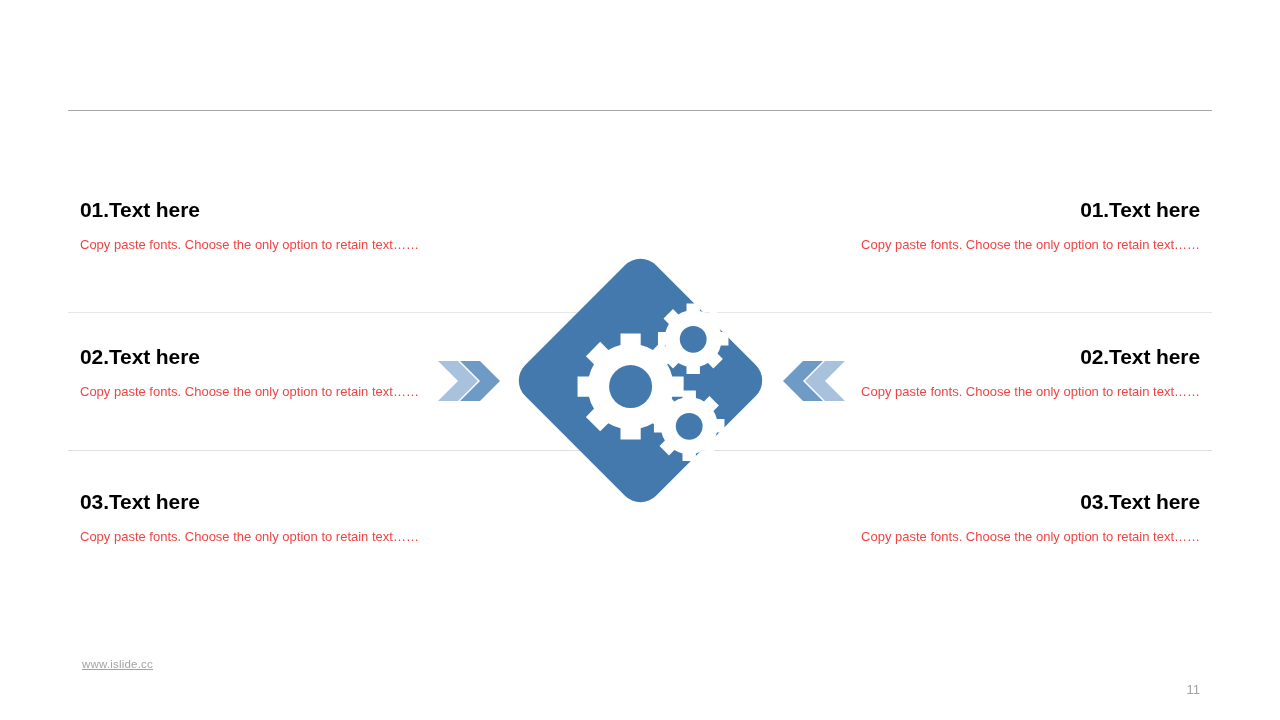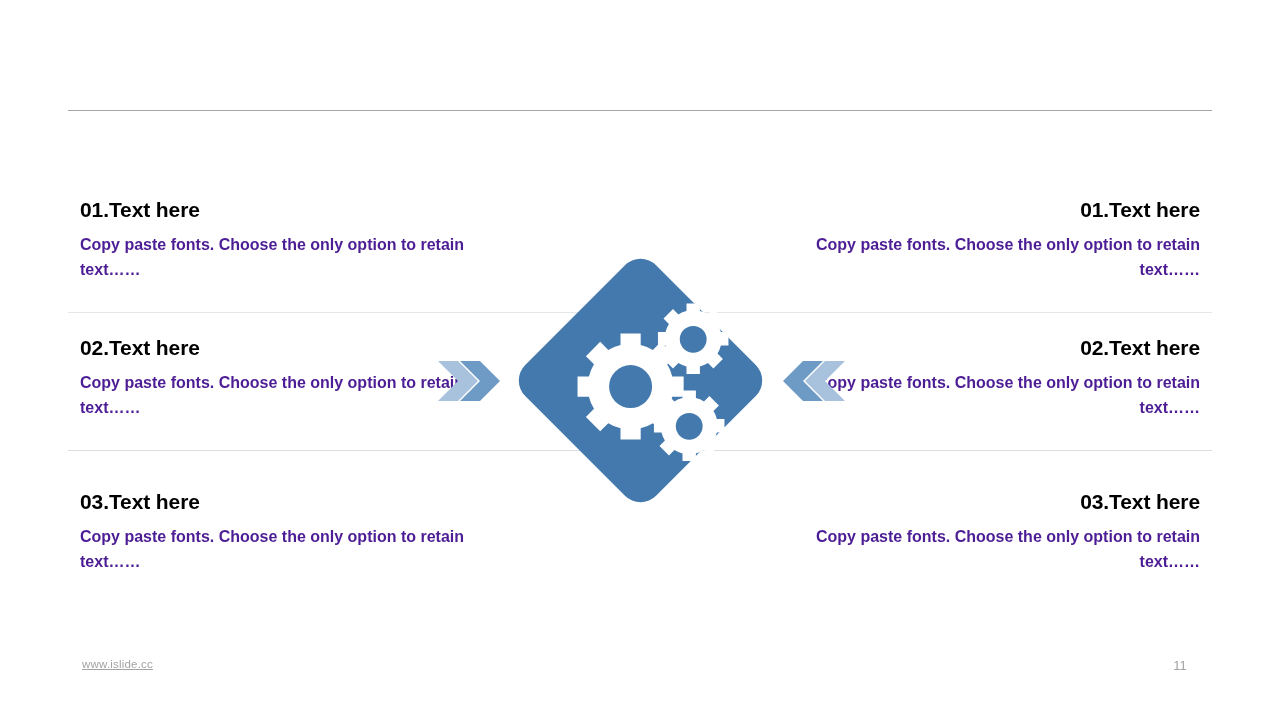--- a/index.html
+++ b/index.html
@@ -70,37 +70,36 @@
     pointer-events: auto;
   }
   .col.left  { left: 80px;  text-align: left;  }
   .col.right { left: 790px; text-align: right; }
 
   .item {
     position: absolute;
     width: 410px;
   }
   .item.r1 { top: 196px; }
-  .item.r2 { top: 334px; }
+  .item.r2 { top: 343px; }
   .item.r3 { top: 488px; }
 
   .item-title {
     font-size: 21px;
     font-weight: bold;
     color: #000000;
     line-height: 28px;
     margin: 0 0 8px 0;
     letter-spacing: -0.1px;
   }
   .item-body {
-    font-size: 16px;
-    color: #4c1d95;
+    font-size: 13px;
+    color: #ef4444;
     line-height: 25px;
     margin: 0;
-    font-weight: bold;
   }
 
   
   .diamond-wrap {
     position: absolute;
     left: 510px;
     top: 250px;
     width: 261px;
     height: 261px;
   }
@@ -140,23 +139,23 @@
     left: 82px;
     top: 658px;
     font-size: 11.5px;
     color: #a3a3a3;
     letter-spacing: 0.2px;
     text-decoration: underline;
   }
   .footer-page {
     position: absolute;
     left: 1160px;
-    top: 658px;
+    top: 682px;
     width: 40px;
-    text-align: center;
+    text-align: right;
     font-size: 13px;
     color: #a3a3a3;
   }
 </style>
 </head>
 <body>
 
 <div class="slide">
 
   <div class="header-title"></div>

